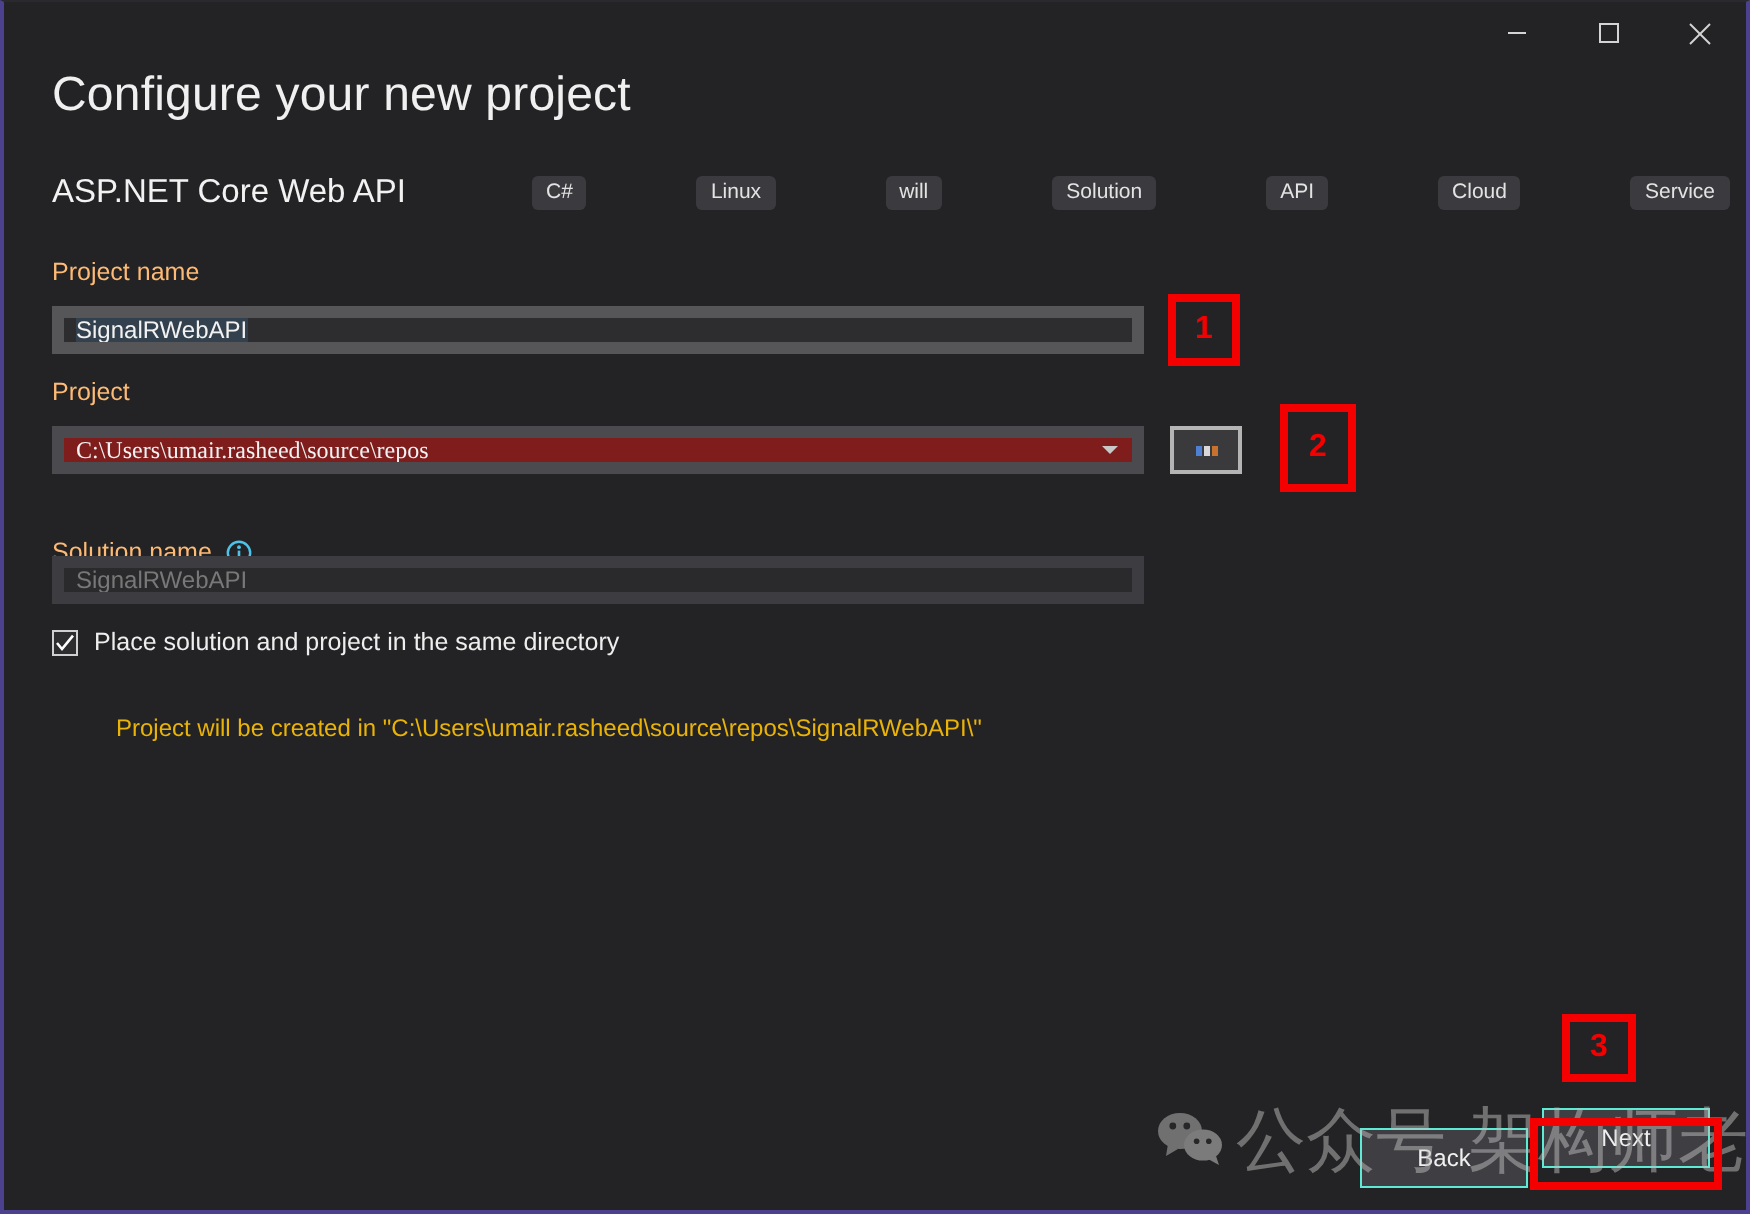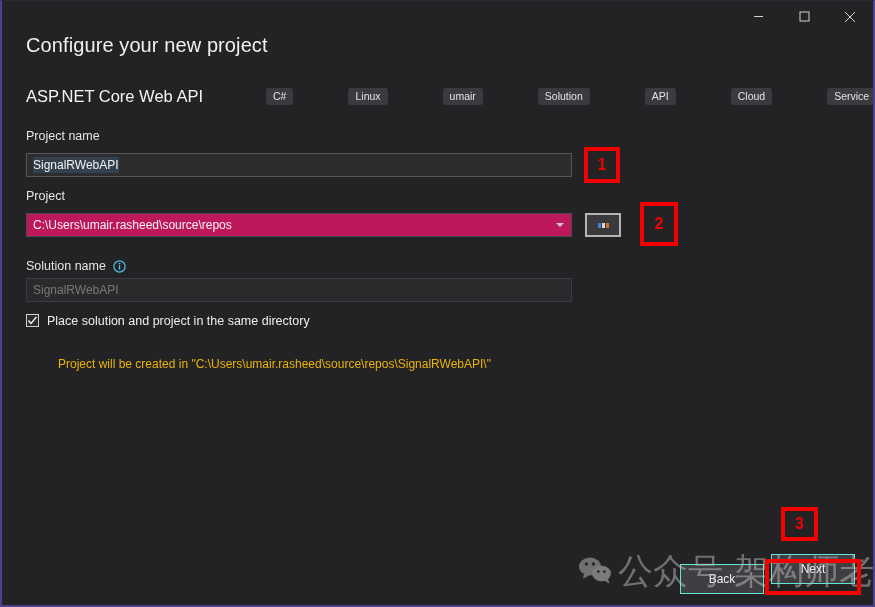--- a/index.html
+++ b/index.html
@@ -48,21 +48,21 @@
     justify-content: center;
     color: #d4d4d4;
   }
   .win-btn svg { display: block; }
 
   
   #page-title {
     position: absolute;
     left: 24px;
     top: 33px;
-    font-size: 20px;
+    font-size: 24px;
     font-weight: 400;
     color: #f0f0f0;
     letter-spacing: .1px;
     white-space: nowrap;
   }
 
   #template-row {
     position: absolute;
     left: 24px;
     top: 86px;
@@ -90,64 +90,65 @@
     font-size: 10.5px;
     line-height: 1;
     white-space: nowrap;
   }
 
   
   .field-label {
     position: absolute;
     left: 24px;
     font-size: 12.5px;
-    color: #e5e5e5;
+    color: #fdba74;
     display: flex;
     align-items: center;
     white-space: nowrap;
   }
   #label-project-name { top: 128px; }
   #label-location     { top: 188px; }
-  #label-solution-name{ top: 258px; }
+  #label-solution-name{ top: 268px; }
 
   .info-icon {
     margin-left: 7px;
     display: inline-flex;
   }
 
   .text-input {
     position: absolute;
     left: 24px;
     width: 546px;
     height: 24px;
     box-sizing: border-box;
     background: #333337;
-    border: 1px solid #8b5cf6;
+    border: 6px solid #8b5cf6;
     color: #f2f2f2;
     font-size: 12px;
     font-family: "Liberation Sans", sans-serif;
     padding: 0 6px;
     display: flex;
     align-items: center;
     overflow: hidden;
   }
   #project-name-input {
     top: 152px;
     background: #2d2d30;
     border-color: #565659;
   }
   #project-name-input .val {
     background: #33404d;
     padding: 1px 0;
   }
   #location-input {
     top: 212px;
-    background: #be185d;
+    background: #7f1d1d;
     border-color: #4a4a4f;
     padding-right: 22px;
+    font-family: Liberation Serif, serif;
   }
   #solution-name-input {
     top: 277px;
     background: #2a2a2c;
     border-color: #3d3d41;
     color: #787878;
   }
 
   #location-dropdown-arrow {
     position: absolute;
@@ -184,20 +185,21 @@
   #browse-dots i:nth-child(1){ background:#4f7fd0; }
   #browse-dots i:nth-child(2){ background:#d8d8d8; }
   #browse-dots i:nth-child(3){ background:#c8722f; }
 
   
   #place-solution-row {
     position: absolute;
     left: 24px;
     top: 313px;
     display: flex;
+    align-items: center;
     white-space: nowrap;
   }
   #place-solution-checkbox {
     width: 13px;
     height: 13px;
     box-sizing: border-box;
     background: #2d2d30;
     border: 1px solid #d0d0d0;
     display: flex;
     align-items: center;
@@ -321,21 +323,21 @@
       </span>
     </div>
   </div>
 
   <div id="page-title">Configure your new project</div>
 
   <div id="template-row">
     <span id="template-name">ASP.NET Core Web API</span>
     <span class="tag-chip">C#</span>
     <span class="tag-chip">Linux</span>
-    <span class="tag-chip">umair</span>
+    <span class="tag-chip">will</span>
     <span class="tag-chip">Solution</span>
     <span class="tag-chip">API</span>
     <span class="tag-chip">Cloud</span>
     <span class="tag-chip">Service</span>
     <span class="tag-chip">Web</span>
     <span class="tag-chip">Web API</span>
   </div>
 
   <div class="field-label" id="label-project-name">Project name</div>
   <div class="text-input" id="project-name-input">

